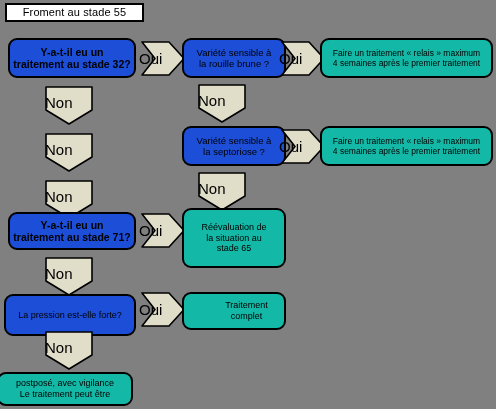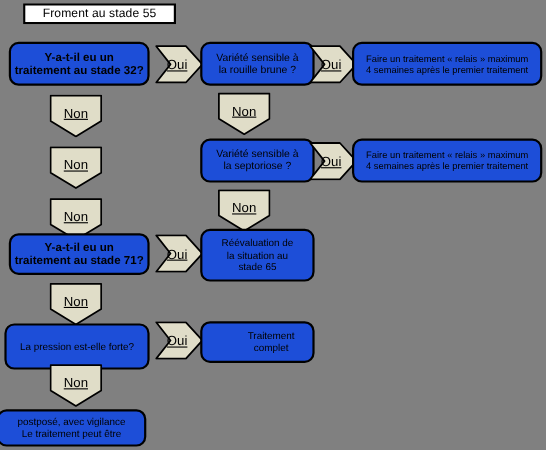--- a/index.html
+++ b/index.html
@@ -49,41 +49,39 @@
   .question-box.thin {
     font-weight: normal;
     font-size: 9.5px;
   }
   .question-box.small {
     font-weight: normal;
     font-size: 9px;
   }
   
   .action-box {
-    background: #1d4ed8;
+    background: #14b8a6;
     border: 2px solid #000000;
     border-radius: 9px;
     font-size: 8.5px;
     padding: 0 6px;
   }
   .action-box.tall {
     font-size: 9px;
   }
   .action-box.final {
     font-size: 9px;
   }
   
   .arrow {
     position: absolute;
     display: flex;
     align-items: center;
-    justify-content: center;
     color: #000000;
-    font-size: 12px;
-    text-decoration: underline;
+    font-size: 15px;
   }
   .arrow-shape {
     position: absolute;
     left: 0;
     top: 0;
     width: 100%;
     height: 100%;
   }
   .arrow-label {
     position: relative;
@@ -96,21 +94,21 @@
   .arrow.right .arrow-label {
     transform: translateX(-2px);
   }
   .linetext { white-space: nowrap; }
 </style>
 </head>
 <body>
 
 <div id="canvas">
 
-  <div class="node title-box" style="left:21px; top:3px; width:139px; height:19px;">
+  <div class="node title-box" style="left:5px; top:3px; width:139px; height:19px;">
     <span class="linetext">Froment au stade 55</span>
   </div>
 
   <div class="node question-box" style="left:8px; top:38px; width:128px; height:40px; flex-direction:column;">
     <span class="linetext">Y-a-t-il eu  un</span>
     <span class="linetext">traitement au stade 32?</span>
   </div>
 
   <div class="arrow right" style="left:141px; top:41px; width:44px; height:35px;">
     <svg class="arrow-shape" viewBox="0 0 44 35" preserveAspectRatio="none">
@@ -213,21 +211,21 @@
     <span class="arrow-label">Oui</span>
   </div>
 
   <div class="arrow down" style="left:198px; top:172px; width:48px; height:39px;">
     <svg class="arrow-shape" viewBox="0 0 48 39" preserveAspectRatio="none">
       <polygon points="1,1 47,1 47,24 24,38 1,24" fill="#e0ddc8" stroke="#000000" stroke-width="1.6" stroke-linejoin="round"></polygon>
     </svg>
     <span class="arrow-label">Non</span>
   </div>
 
-  <div class="node action-box tall" style="left:182px; top:208px; width:104px; height:48px; flex-direction:column;">
+  <div class="node action-box tall" style="left:182px; top:208px; width:104px; height:60px; flex-direction:column;">
     <span class="linetext">Réévaluation de</span>
     <span class="linetext">la situation au</span>
     <span class="linetext">stade 65</span>
   </div>
 
   <div class="node action-box tall" style="left:182px; top:292px; width:104px; height:38px; flex-direction:column;padding-left:31px;">
     <span class="linetext">Traitement</span>
     <span class="linetext">complet</span>
   </div>
 

